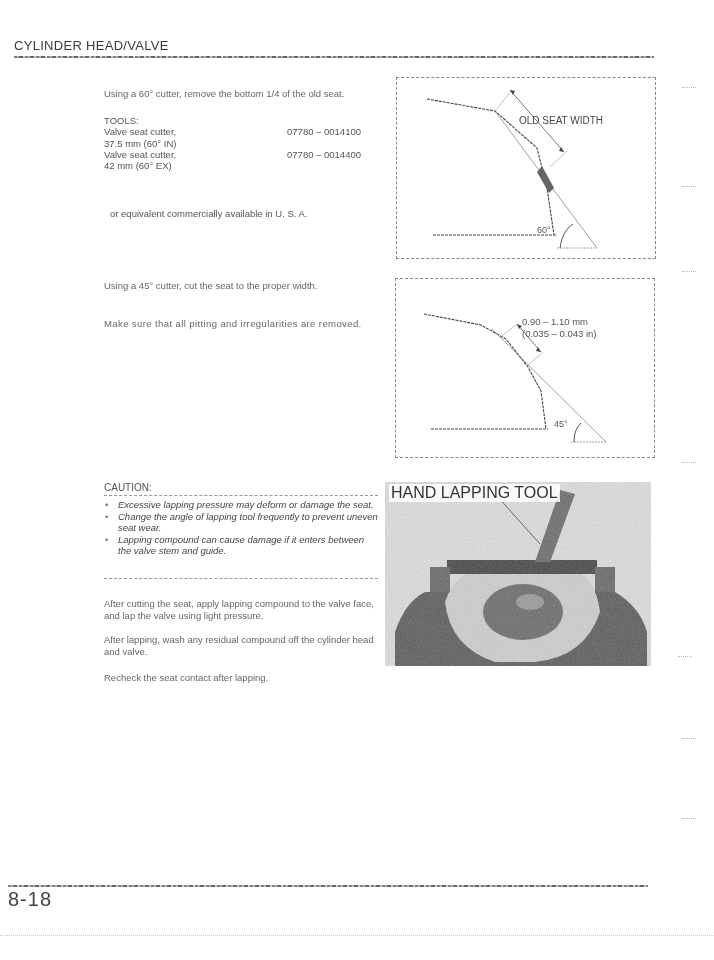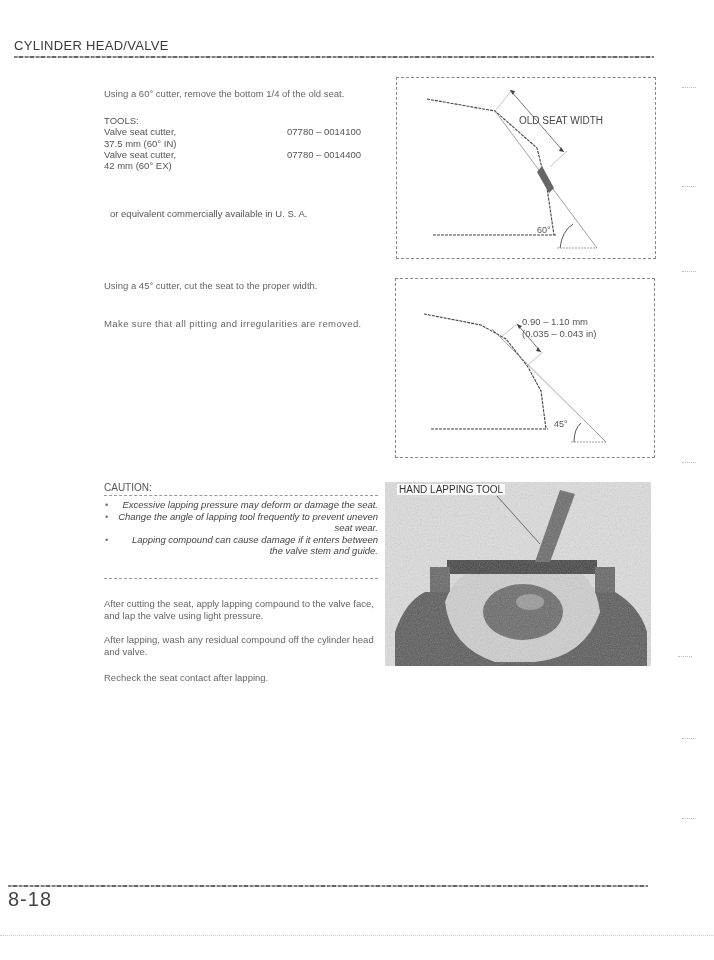--- a/index.html
+++ b/index.html
@@ -10,25 +10,25 @@
   .rule { height: 2px; background: repeating-linear-gradient(90deg,#555 0 3px,#999 3px 5px,#333 5px 9px,#bbb 9px 11px); opacity: 0.75; }
   .rule-top { left: 14px; top: 56px; width: 640px; }
   .rule-bottom { left: 8px; top: 885px; width: 640px; }
   .p { font-size: 9.5px; line-height: 11.5px; color: #666; }
   .tools { font-size: 9.5px; line-height: 11.3px; color: #555; }
   .tools .row { display: flex; justify-content: space-between; width: 257px; }
   .diagram { border: 1px dashed #888; background: #fff; }
   .caution-title { font-size: 10px; color: #555; }
   .caution-rule { height: 1px; border-top: 1px dashed #999; }
   .caution-list { font-size: 9.5px; line-height: 11.5px; color: #444; font-style: italic; margin: 0; padding: 0; list-style: none; }
-  .caution-list li { position: relative; padding-left: 16px; text-align: right; }
+  .caution-list li { position: relative; padding-left: 16px; }
   .caution-list li::before { content: "•"; position: absolute; left: 3px; font-style: normal; color: #777; }
   .page-num { left: 8px; top: 888px; font-size: 20px; color: #444; letter-spacing: 1px; }
   .photo { overflow: hidden; }
-  .photo-label { left: 12px; top: 2px; font-size: 10px; color: #333; background: rgba(255,255,255,0.85); padding: 0 2px; }
+  .photo-label { left: 4px; top: 2px; font-size: 16px; color: #333; background: rgba(255,255,255,0.85); padding: 0 2px; }
   .margin-mark { width: 14px; height: 4px; border-top: 1px dotted #bbb; }
   .footer-noise { left: 0; top: 935px; width: 714px; height: 2px; border-top: 1px dotted #ccc; }
 </style>
 </head>
 <body>
 
 <div class="abs header-title">CYLINDER HEAD/VALVE</div>
 <div class="abs rule rule-top"></div>
 
 <div class="abs p" style="left:104px; top:88px; width:276px;">Using a 60° cutter, remove the bottom 1/4 of the old seat.</div>

